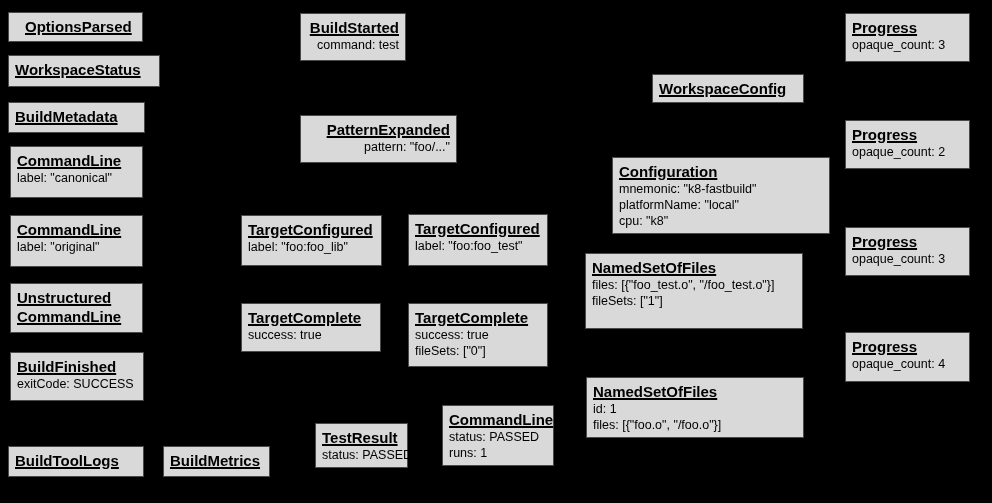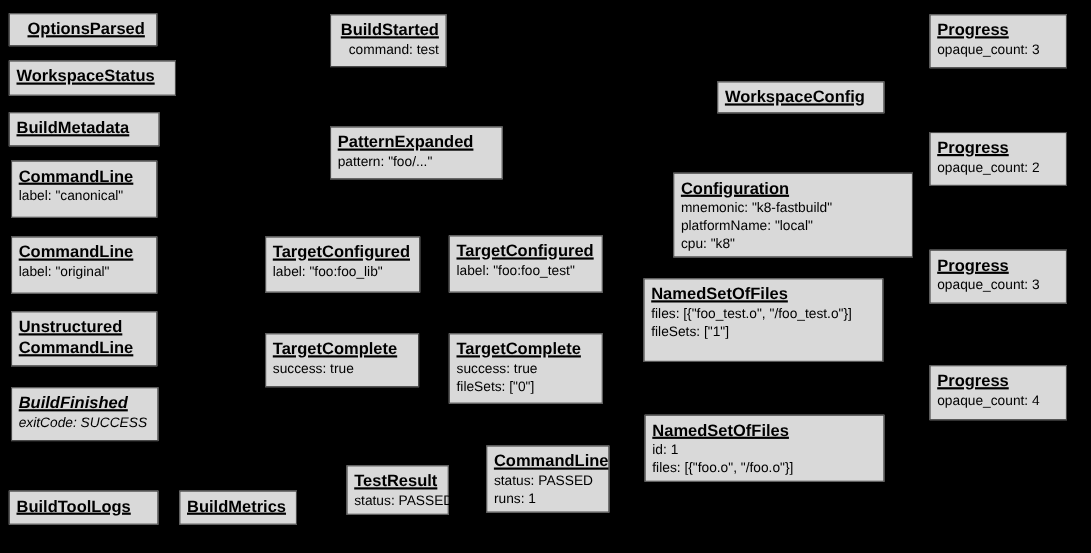--- a/index.html
+++ b/index.html
@@ -64,39 +64,39 @@
 
   <div class="box" style="left:10px; top:215px; width:133px; min-height:52px;">
     <div class="box-title">CommandLine</div>
     <div class="box-line">label: "original"</div>
   </div>
 
   <div class="box" style="left:10px; top:283px; width:133px; min-height:50px;">
     <div class="box-title wrap">Unstructured CommandLine</div>
   </div>
 
-  <div class="box" style="left:10px; top:352px; width:134px; min-height:49px;font-style:italic;">
+  <div class="box" style="left:10px; top:352px; width:134px; min-height:49px;">
     <div class="box-title">BuildFinished</div>
     <div class="box-line">exitCode: SUCCESS</div>
   </div>
 
   <div class="box" style="left:8px; top:446px; width:136px; min-height:31px;">
     <div class="box-title">BuildToolLogs</div>
   </div>
 
   <div class="box" style="left:163px; top:446px; width:107px; min-height:31px;">
     <div class="box-title">BuildMetrics</div>
   </div>
 
   <div class="box" style="left:300px; top:13px; width:106px; min-height:48px;text-align:right;">
     <div class="box-title">BuildStarted</div>
     <div class="box-line">command: test</div>
   </div>
 
-  <div class="box" style="left:300px; top:115px; width:157px; min-height:48px;">
+  <div class="box" style="left:300px; top:115px; width:157px; min-height:48px;text-align:right;">
     <div class="box-title">PatternExpanded</div>
     <div class="box-line">pattern: "foo/..."</div>
   </div>
 
   <div class="box" style="left:241px; top:215px; width:141px; min-height:51px;">
     <div class="box-title">TargetConfigured</div>
     <div class="box-line">label: "foo:foo_lib"</div>
   </div>
 
   <div class="box" style="left:241px; top:303px; width:140px; min-height:49px;">

